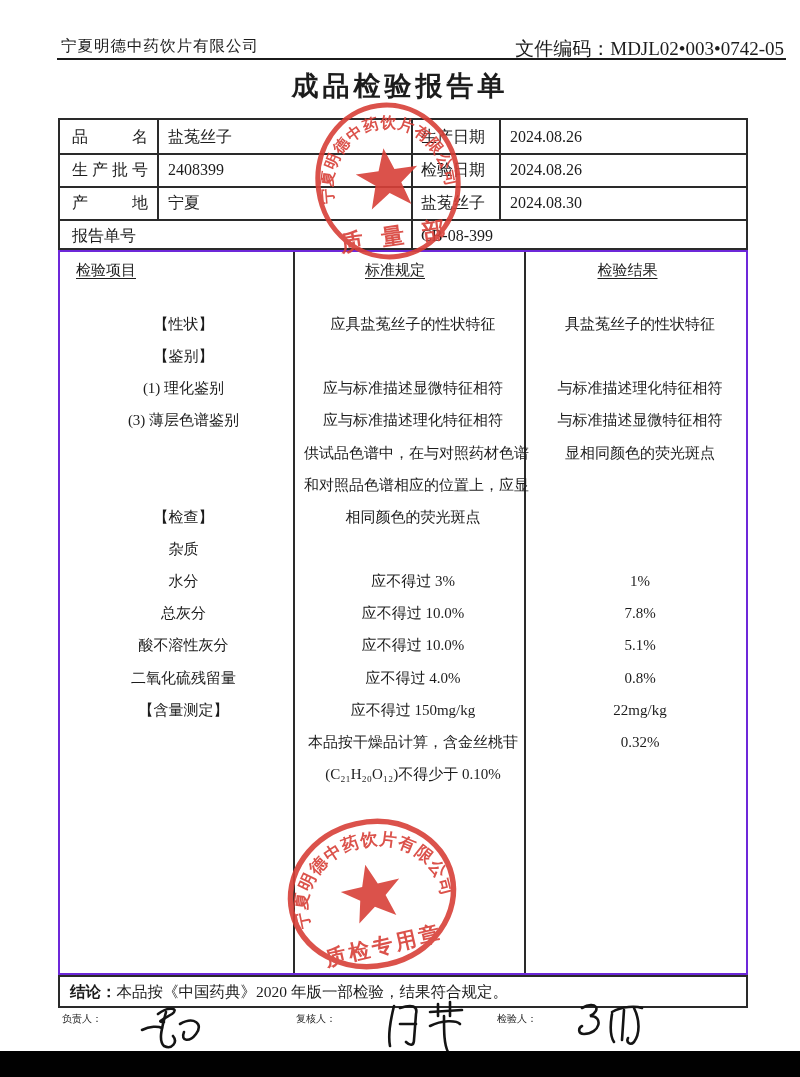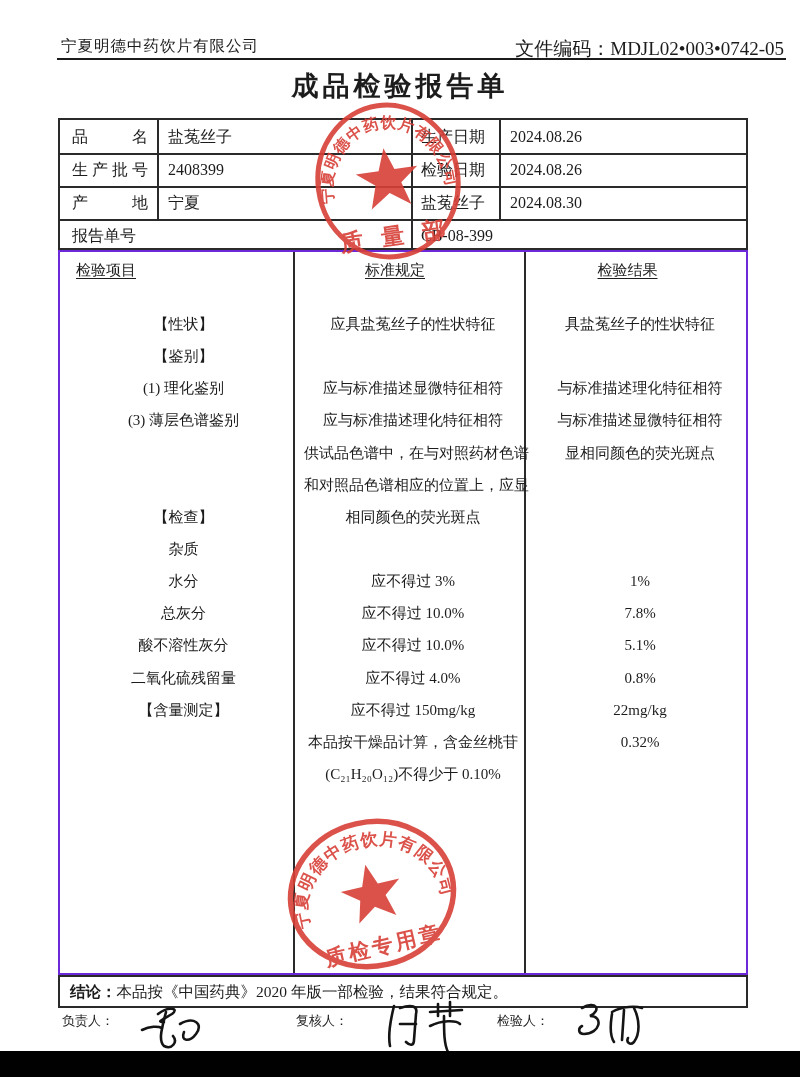--- a/index.html
+++ b/index.html
@@ -23,21 +23,21 @@
   
   .main{left:58px;top:250px;width:690px;height:725px;border:2px solid #6d28d9;box-sizing:border-box;font-size:15px;}
   .main .v{position:absolute;top:0;height:721px;width:1.5px;background:#2a2a2a;}
   .colhead{position:absolute;top:6px;height:24px;line-height:24px;}
   .colhead span{text-decoration:underline;text-underline-offset:3px;}
   .lines{position:absolute;top:56px;text-align:center;}
   .lines div{height:32.15px;line-height:32.15px;white-space:nowrap;}
   
   .conclusion{left:58px;top:975px;width:690px;height:33px;border:2px solid #2a2a2a;box-sizing:border-box;line-height:29px;font-size:15.5px;padding-left:10px;}
   .conclusion b{font-weight:bold;}
-  .sigrow{top:1008px;left:0;width:800px;height:40px;font-size:13px;}
+  .sigrow{top:1008px;left:0;width:800px;height:40px;font-size:10px;}
   .siglabel{position:absolute;top:4px;}
   .sig{position:absolute;}
   .sig path{fill:none;stroke:#141414;stroke-width:2.6;stroke-linecap:round;}
   
   .stamp{pointer-events:none;opacity:.9;}
   .stamp text{font-family:"Liberation Sans","DejaVu Sans",sans-serif;font-weight:bold;}
   
   .scanbar{left:0;top:1051px;width:800px;height:26px;background:#010101;}
 </style>
 </head>

